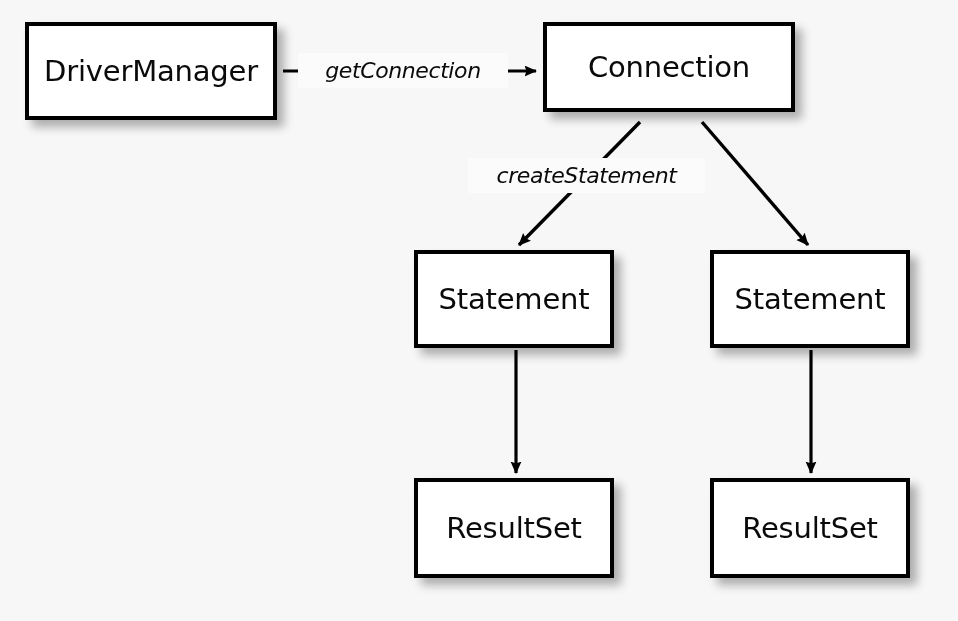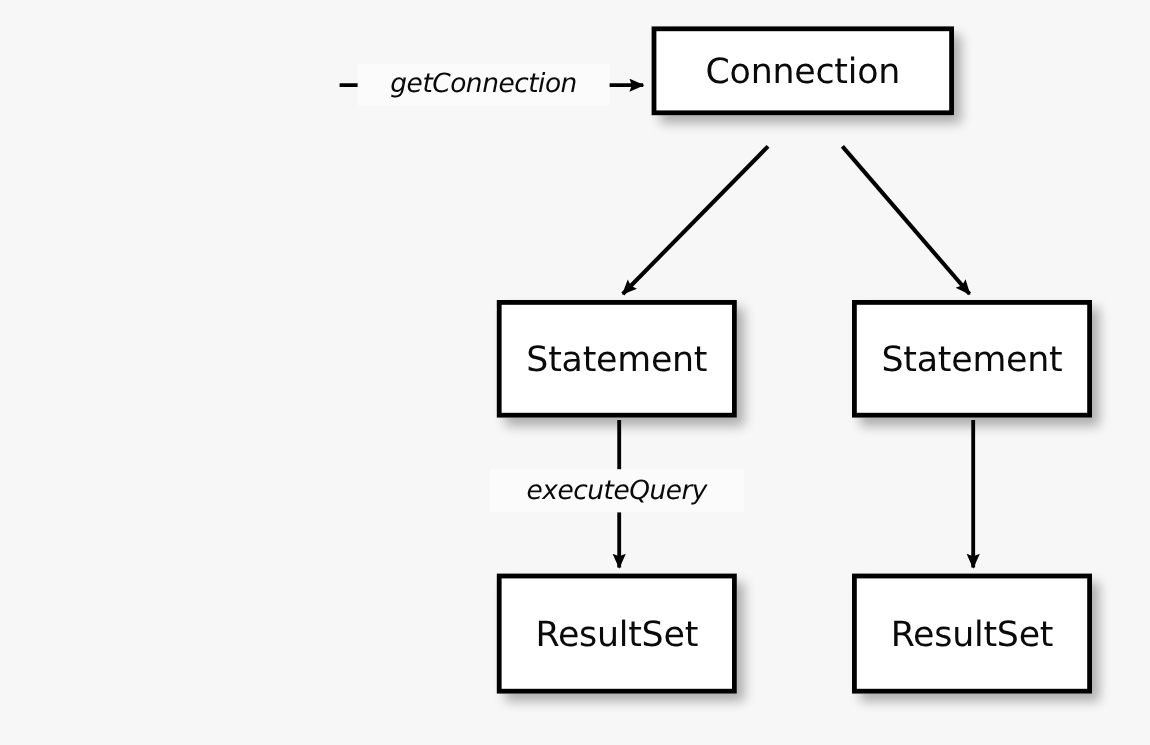--- a/index.html
+++ b/index.html
@@ -81,22 +81,25 @@
 
     <line x1="640" y1="122" x2="519" y2="245" stroke="#000000" stroke-width="3.4" marker-end="url(#arrowbig)"></line>
 
     <line x1="702" y1="122" x2="808" y2="245" stroke="#000000" stroke-width="3.4" marker-end="url(#arrowbig)"></line>
 
     <line x1="516" y1="350" x2="516" y2="473" stroke="#000000" stroke-width="3.2" marker-end="url(#arrowbig)"></line>
 
     <line x1="811" y1="350" x2="811" y2="473" stroke="#000000" stroke-width="3.2" marker-end="url(#arrowbig)"></line>
   </svg>
 
+  <div class="node" style="left:25px; top:22px; width:252px; height:98px;">
+    <span class="node-label">DriverManager</span>
+  </div>
 
-  <div class="node" style="left:543px; top:22px; width:252px; height:74px;">
+  <div class="node" style="left:543px; top:22px; width:252px; height:90px;">
     <span class="node-label">Connection</span>
   </div>
 
   <div class="node" style="left:414px; top:250px; width:200px; height:98px;">
     <span class="node-label">Statement</span>
   </div>
 
   <div class="node" style="left:710px; top:250px; width:200px; height:98px;">
     <span class="node-label">Statement</span>
   </div>
@@ -106,18 +109,18 @@
   </div>
 
   <div class="node" style="left:710px; top:478px; width:200px; height:100px;">
     <span class="node-label">ResultSet</span>
   </div>
 
   <div class="edge-label" style="left:298px; top:53px; width:210px; height:35px;">
     <span>getConnection</span>
   </div>
 
+  <div class="edge-label" style="left:468px; top:158px; width:237px; height:35px;">
+    <span>createStatement</span>
+  </div>
 
-  <div class="edge-label" style="left:408px; top:391px; width:212px; height:36px;">
-    <span>executeQuery</span>
-  </div>
 
 </div>
 
 </body></html>

